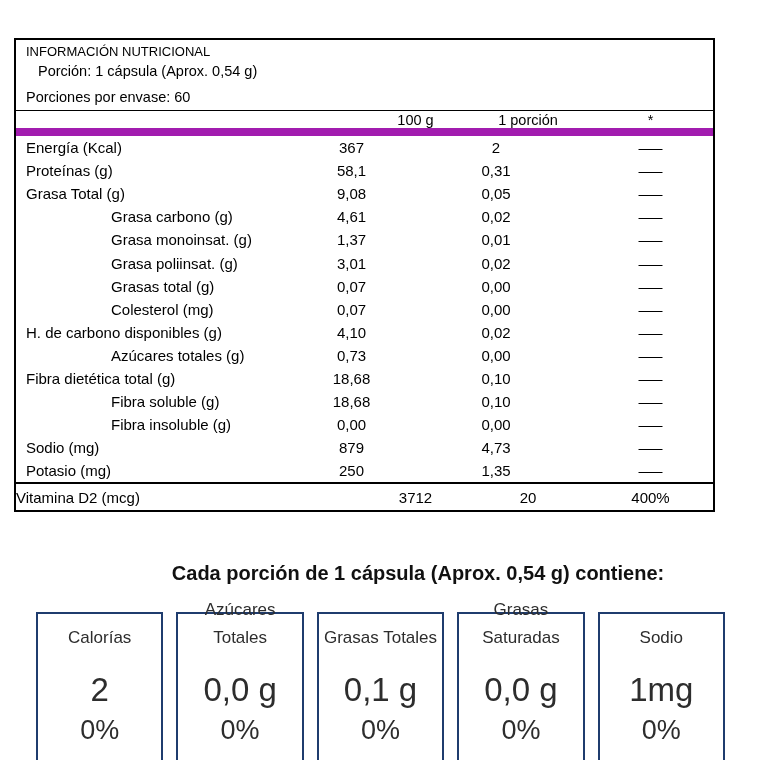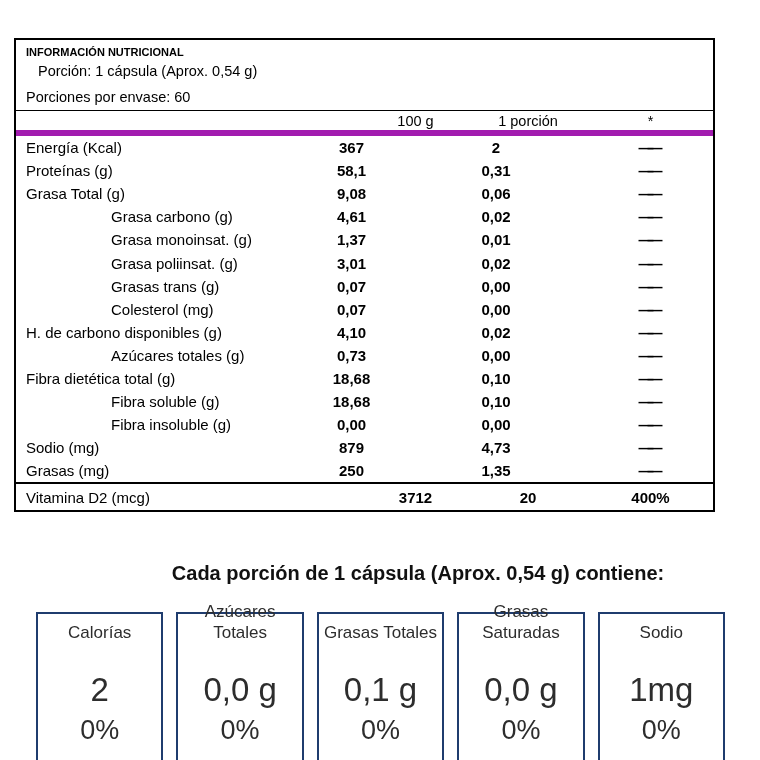--- a/index.html
+++ b/index.html
@@ -9,45 +9,45 @@
   
   .title-strip { position:absolute; top:0; left:12px; width:680px; height:27px; overflow:hidden;margin-top:48px; }
   .title-text { position:absolute; top:-23px; left:0; width:100%; text-align:center;
     font-size:47px; font-weight:800; letter-spacing:-1px; white-space:nowrap;
     color:#212121; transform:translateX(44px); }
 
   
   .nutri-table { position:absolute; left:14px; top:38px; width:701px;
     border:2px solid #000; background:#fff; }
   .tbl-head { padding:2px 10px 3px 10px; border-bottom:1px solid #000; }
-  .tbl-title { font-size:11px; font-weight:bold; line-height:20px; }
+  .tbl-title { font-size:13px; font-weight:normal; line-height:20px; }
   .tbl-portion { font-size:14.5px; line-height:19px;margin-left:12px; }
   .tbl-servings { font-size:14.5px; line-height:19px; margin-top:7px; }
 
   .grid-row { display:grid; grid-template-columns:1fr 105px 120px 125px; align-items:center; }
-  .col-row { height:25px; border-bottom:6px solid #a21caf; font-size:14.5px; }
+  .col-row { height:25px; border-bottom:8px solid #a21caf; font-size:14.5px; }
   .col-row .c { text-align:center; }
 
   .row { height:23.1px; font-size:15px;gap:32px; }
   .row .label { padding-left:10px; white-space:nowrap; }
   .row.indent .label { padding-left:95px; }
-  .num { text-align:center;font-weight:bold; }
+  .num { text-align:center; }
   .dash { text-align:center; letter-spacing:-6px; font-size:15px; padding-right:6px; }
 
   .vit-row { border-top:2px solid #000; height:28px; font-size:15px; }
-  .vit-row .label { padding-left:10px; }
+  .vit-row .label { }
 
   
   .summary-heading { position:absolute; top:562px; left:0; width:760px; text-align:center;
     font-size:20px; font-weight:bold; color:#111;margin-left:38px; }
   .boxes { position:absolute; top:612px; left:36px; width:689px; display:flex; gap:13px; }
   .box { flex:1; height:170px; border:2px solid #1F3C6E; background:#fff;
     text-align:center; color:#2d2d2d; }
   .box-label { height:46px; display:flex; align-items:flex-end; justify-content:center;
-    font-size:17px; line-height:21px; padding:17px 4px; }
+    font-size:17px; line-height:28px; padding:8px 4px; }
   .box-value { font-size:33px; margin-top:13px; line-height:34px; }
   .box-pct { font-size:27px; margin-top:9px; line-height:28px; }
 </style>
 </head>
 <body>
 
 <div class="title-strip">
   <div class="title-text">INFO. NUTRICIONAL, VIT. D2</div>
 </div>
 
@@ -76,21 +76,21 @@
   <div class="grid-row row">
     <div class="label">Proteínas (g)</div>
     <div class="num">58,1</div>
     <div class="num">0,31</div>
     <div class="num dash">——</div>
   </div>
 
   <div class="grid-row row">
     <div class="label">Grasa Total (g)</div>
     <div class="num">9,08</div>
-    <div class="num">0,06</div>
+    <div class="num">0,05</div>
     <div class="num dash">——</div>
   </div>
 
   <div class="grid-row row indent">
     <div class="label">Grasa carbono (g)</div>
     <div class="num">4,61</div>
     <div class="num">0,02</div>
     <div class="num dash">——</div>
   </div>
 
@@ -102,21 +102,21 @@
   </div>
 
   <div class="grid-row row indent">
     <div class="label">Grasa poliinsat. (g)</div>
     <div class="num">3,01</div>
     <div class="num">0,02</div>
     <div class="num dash">——</div>
   </div>
 
   <div class="grid-row row indent">
-    <div class="label">Grasas trans (g)</div>
+    <div class="label">Grasas total (g)</div>
     <div class="num">0,07</div>
     <div class="num">0,00</div>
     <div class="num dash">——</div>
   </div>
 
   <div class="grid-row row indent">
     <div class="label">Colesterol (mg)</div>
     <div class="num">0,07</div>
     <div class="num">0,00</div>
     <div class="num dash">——</div>
@@ -158,21 +158,21 @@
   </div>
 
   <div class="grid-row row">
     <div class="label">Sodio (mg)</div>
     <div class="num">879</div>
     <div class="num">4,73</div>
     <div class="num dash">——</div>
   </div>
 
   <div class="grid-row row">
-    <div class="label">Grasas (mg)</div>
+    <div class="label">Potasio (mg)</div>
     <div class="num">250</div>
     <div class="num">1,35</div>
     <div class="num dash">——</div>
   </div>
 </div>
 
   <div class="grid-row vit-row">
     <div class="label">Vitamina D2 (mcg)</div>
     <div class="num">3712</div>
     <div class="num">20</div>

